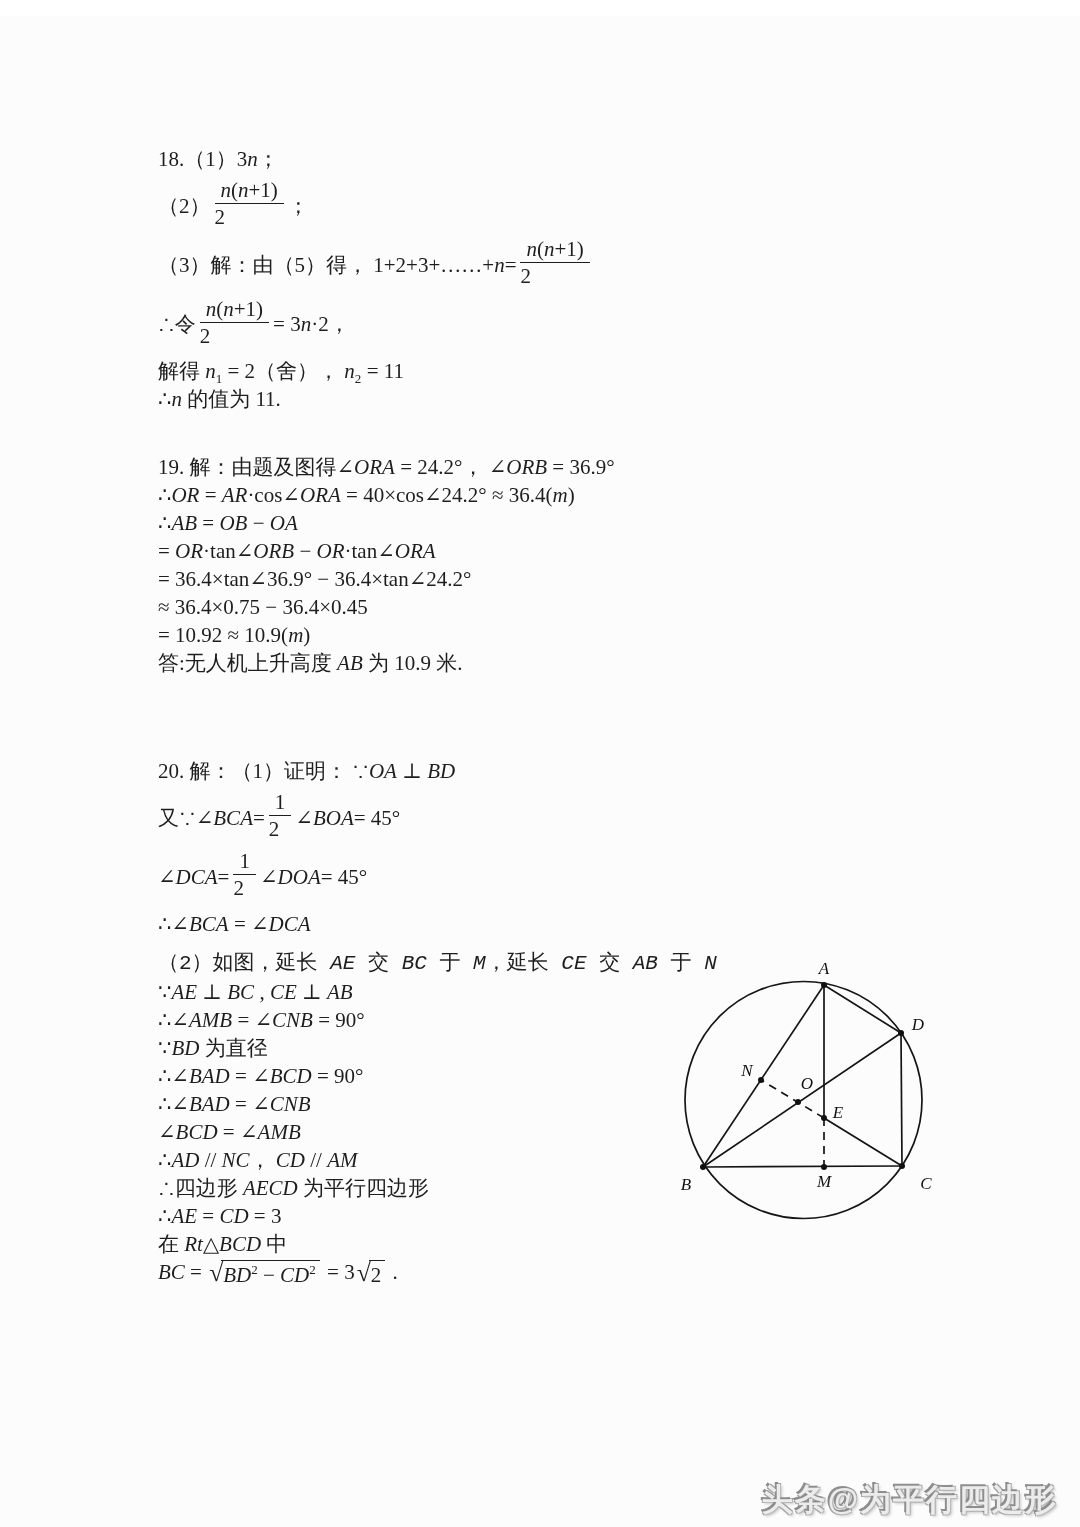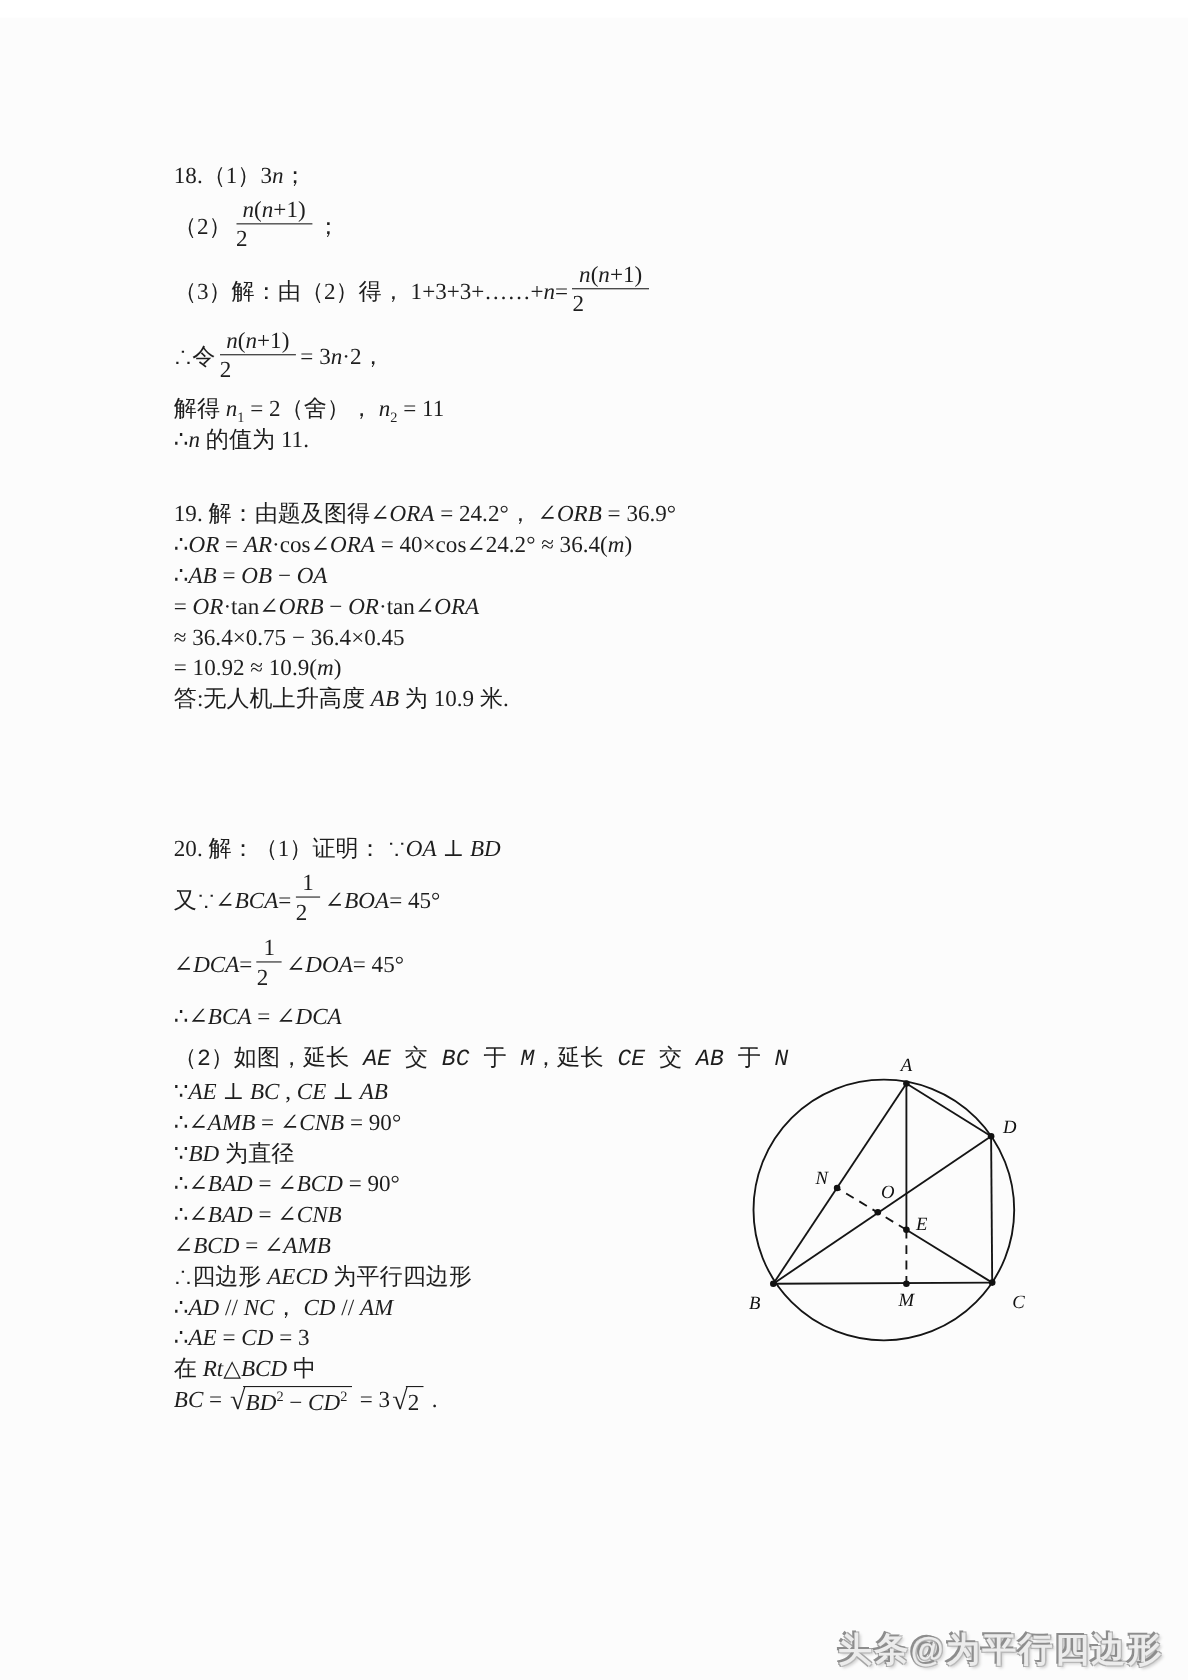--- a/index.html
+++ b/index.html
@@ -53,21 +53,21 @@
       <div class="mline"><span class="rm">18.（1）</span><span class="rm">3</span><span class="it">n</span><span class="rm">；</span></div>
       <div class="mline tall">
         <span class="rm">（2）</span>
         <span class="frac">
           <span class="num"><span class="it">n</span><span class="rm">(</span><span class="it">n</span><span class="rm">+1)</span></span>
           <span class="den"><span class="rm">2</span></span>
         </span>
         <span class="rm">；</span>
       </div>
       <div class="mline tall">
-        <span class="rm">（3）解：由（2）得， 1+3+3+……+</span>
+        <span class="rm">（3）解：由（5）得， 1+2+3+……+</span>
         <span class="it">n</span>
         <span class="rm"> = </span>
         <span class="frac">
           <span class="num"><span class="it">n</span><span class="rm">(</span><span class="it">n</span><span class="rm">+1)</span></span>
           <span class="den"><span class="rm">2</span></span>
         </span>
       </div>
       <div class="mline tall">
         <span class="rm">∴令</span>
         <span class="frac">
@@ -79,20 +79,21 @@
         <span class="rm">·2，</span>
       </div>
       <div class="mline"><span class="rm">解得 </span><span class="it">n</span><sub>1</sub><span class="rm"> = 2（舍）， </span><span class="it">n</span><sub>2</sub><span class="rm"> = 11</span></div>
       <div class="mline"><span class="rm">∴</span><span class="it">n</span><span class="rm"> 的值为 11.</span></div>
     </div>
   <div id="problem-19" class="block">
       <div class="mline"><span class="rm">19. 解：由题及图得∠</span><span class="it">ORA</span><span class="rm"> = 24.2°， ∠</span><span class="it">ORB</span><span class="rm"> = 36.9°</span></div>
       <div class="mline"><span class="rm">∴</span><span class="it">OR</span><span class="rm"> = </span><span class="it">AR</span><span class="rm">·cos∠</span><span class="it">ORA</span><span class="rm"> = 40×cos∠24.2° ≈ 36.4(</span><span class="it">m</span><span class="rm">)</span></div>
       <div class="mline"><span class="rm">∴</span><span class="it">AB</span><span class="rm"> = </span><span class="it">OB</span><span class="rm"> − </span><span class="it">OA</span></div>
       <div class="mline"><span class="rm">= </span><span class="it">OR</span><span class="rm">·tan∠</span><span class="it">ORB</span><span class="rm"> − </span><span class="it">OR</span><span class="rm">·tan∠</span><span class="it">ORA</span></div>
+      <div class="mline"><span class="rm">= 36.4×tan∠36.9° − 36.4×tan∠24.2°</span></div>
       <div class="mline"><span class="rm">≈ 36.4×0.75 − 36.4×0.45</span></div>
       <div class="mline"><span class="rm">= 10.92 ≈ 10.9(</span><span class="it">m</span><span class="rm">)</span></div>
       <div class="mline"><span class="rm">答:无人机上升高度 </span><span class="it">AB</span><span class="rm"> 为 10.9 米.</span></div>
     </div>
   <div id="problem-20" class="block">
       <div class="mline"><span class="rm">20. 解：（1）证明： ∵</span><span class="it">OA</span><span class="rm"> ⊥ </span><span class="it">BD</span></div>
       <div class="mline tall">
         <span class="rm">又∵∠</span>
         <span class="it">BCA</span>
         <span class="rm"> = </span>
@@ -117,22 +118,22 @@
         <span class="rm"> = 45°</span>
       </div>
       <div class="mline"><span class="rm">∴∠</span><span class="it">BCA</span><span class="rm"> = ∠</span><span class="it">DCA</span></div>
       <div class="mline gap"><span class="rm">（2）如图，延长 </span><span class="it">AE</span><span class="rm"> 交 </span><span class="it">BC</span><span class="rm"> 于 </span><span class="it">M</span><span class="rm">，延长 </span><span class="it">CE</span><span class="rm"> 交 </span><span class="it">AB</span><span class="rm"> 于 </span><span class="it">N</span></div>
       <div class="mline"><span class="rm">∵</span><span class="it">AE</span><span class="rm"> ⊥ </span><span class="it">BC</span><span class="rm"> , </span><span class="it">CE</span><span class="rm"> ⊥ </span><span class="it">AB</span></div>
       <div class="mline"><span class="rm">∴∠</span><span class="it">AMB</span><span class="rm"> = ∠</span><span class="it">CNB</span><span class="rm"> = 90°</span></div>
       <div class="mline"><span class="rm">∵</span><span class="it">BD</span><span class="rm"> 为直径</span></div>
       <div class="mline"><span class="rm">∴∠</span><span class="it">BAD</span><span class="rm"> = ∠</span><span class="it">BCD</span><span class="rm"> = 90°</span></div>
       <div class="mline"><span class="rm">∴∠</span><span class="it">BAD</span><span class="rm"> = ∠</span><span class="it">CNB</span></div>
       <div class="mline"><span class="rm">∠</span><span class="it">BCD</span><span class="rm"> = ∠</span><span class="it">AMB</span></div>
+      <div class="mline"><span class="rm">∴</span><span class="it">AD</span><span class="rm"> // </span><span class="it">NC</span><span class="rm">，  </span><span class="it">CD</span><span class="rm"> // </span><span class="it">AM</span></div>
       <div class="mline"><span class="rm">∴四边形 </span><span class="it">AECD</span><span class="rm"> 为平行四边形</span></div>
-      <div class="mline"><span class="rm">∴</span><span class="it">AD</span><span class="rm"> // </span><span class="it">NC</span><span class="rm">，  </span><span class="it">CD</span><span class="rm"> // </span><span class="it">AM</span></div>
       <div class="mline"><span class="rm">∴</span><span class="it">AE</span><span class="rm"> = </span><span class="it">CD</span><span class="rm"> = 3</span></div>
       <div class="mline"><span class="rm">在 </span><span class="it">Rt</span><span class="rm">△</span><span class="it">BCD</span><span class="rm"> 中</span></div>
       <div class="mline"><span class="it">BC</span><span class="rm"> = </span><span class="sqrt">
           <span class="sign">√</span>
           <span class="bd"><span class="it">BD</span><sup>2</sup><span class="rm"> − </span><span class="it">CD</span><sup>2</sup></span>
         </span><span class="rm"> = 3</span><span class="sqrt">
           <span class="sign">√</span>
           <span class="bd"><span class="rm">2</span></span>
         </span><span class="rm"> .</span></div>
     </div>

